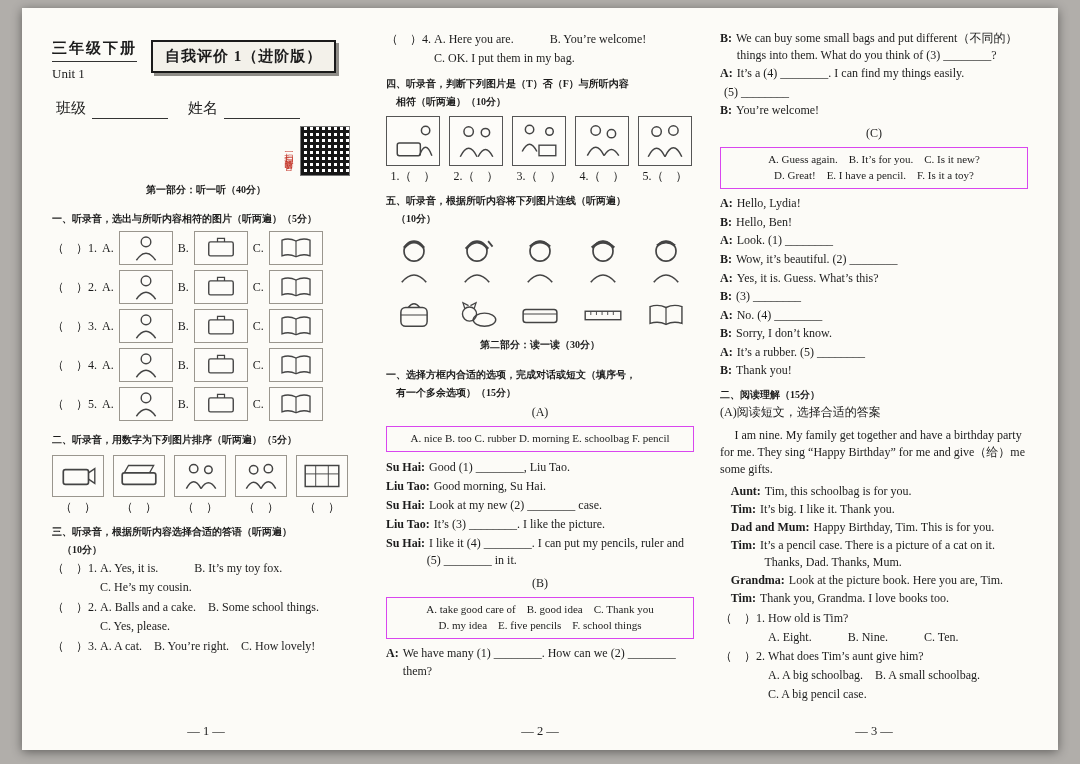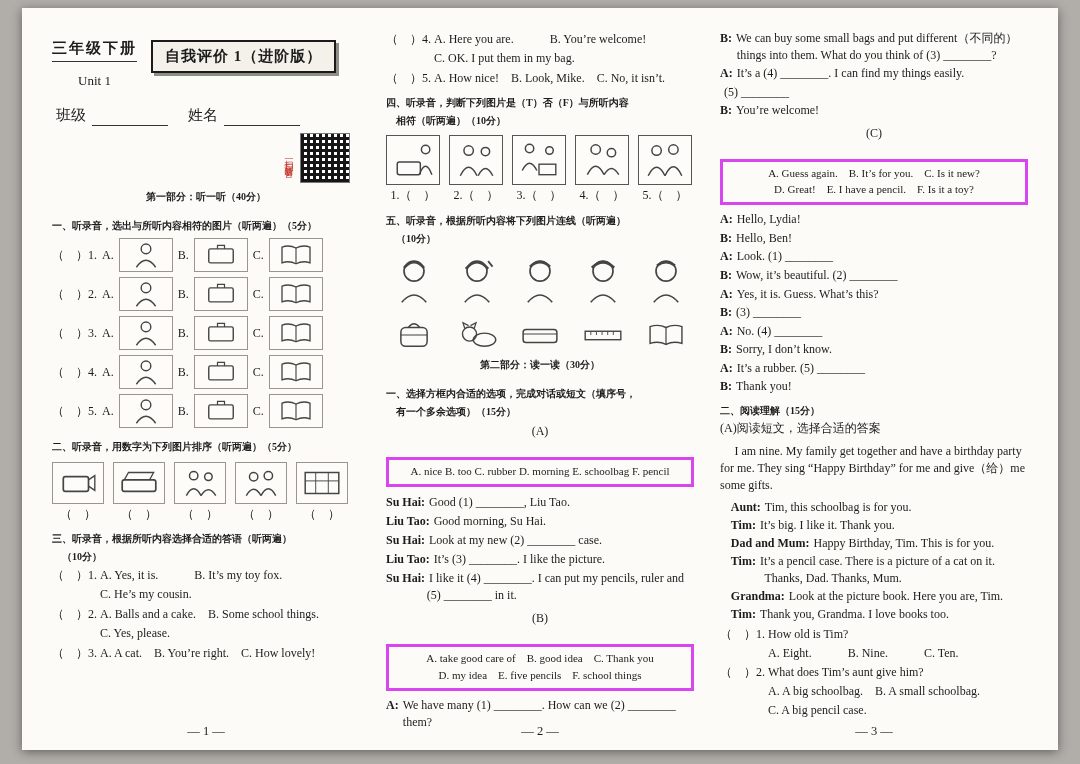--- a/index.html
+++ b/index.html
@@ -18,21 +18,21 @@
     display:flex; gap:26px;
     padding:20px 30px 26px;
     overflow:hidden;
   }
   .col { width:308px; flex:none; font-size:12px; line-height:1.42; display:flex; flex-direction:column; }
 
   
   .p1-header { display:flex; gap:14px; align-items:flex-start; margin:2px 0 12px; }
   .grade-block { margin-top:8px; }
   .grade { font-size:15px; font-weight:bold; letter-spacing:2px; border-bottom:1.5px solid #333; padding-bottom:2px; }
-  .unit { text-align:center; font-size:13px; margin-top:10px; }
+  .unit { text-align:left; font-size:13px; margin-top:3px; }
   .title-box {
     margin-top:10px; background:#f3f1ea;
     border:2.5px solid #1a1a1a; box-shadow:3px 3px 0 #8f8d88;
     padding:4px 12px; font-weight:bold; font-size:15px; letter-spacing:1px; white-space:nowrap;
   }
   .cn-row { margin:2px 0 0 4px; font-size:15px; }
   .blank { display:inline-block; width:76px; border-bottom:1px solid #333; height:13px; margin:0 20px 0 6px; vertical-align:bottom; }
   .qr-row { display:flex; justify-content:flex-end; align-items:center; margin:4px 10px 0 0; height:56px; }
   .qr-caption { writing-mode:vertical-rl; font-size:9px; color:#c23226; margin-right:5px; letter-spacing:1px; }
   .qr {
@@ -59,21 +59,21 @@
 
   .line { margin:2.5px 0; }
   .q-line { margin:2px 0; }
 
   .kids-row { display:flex; justify-content:space-between; padding:0 8px; margin:8px 0 2px; }
   .kid { width:40px; height:52px; }
   .objs-row { display:flex; justify-content:space-between; align-items:center; padding:0 4px; margin:12px 0 4px; }
   .obj { width:48px; height:30px; }
 
   .center-label { text-align:center; margin:4px 0 2px; }
-  .word-box { border:3px solid #d946ef; padding:3px 5px; margin:15px 0 5px; text-align:center; font-size:11px; }
+  .word-box { border:1px solid #d946ef; padding:3px 5px; margin:3px 0 5px; text-align:center; font-size:11px; }
   .word-box .wline { margin:1px 0; }
 
   .dlg  { padding-left:3.4em; text-indent:-3.4em; margin:2px 0; }
   .dlg2 { padding-left:1.4em; text-indent:-1.4em; margin:1.5px 0; }
   .spk { margin-right:4px; }
   .passage { text-indent:1.2em; margin:3px 0 4px; }
   .rdlg { padding-left:2.8em; text-indent:-2.8em; margin:1px 0 1px 0.9em; }
 
   .footer { position:absolute; bottom:11px; width:120px; text-align:center; font-size:12.5px; transform:translateX(-50%); }
   #footer-1 { left:184px; } #footer-2 { left:518px; } #footer-3 { left:852px; }
@@ -295,21 +295,20 @@
         <div class="line">　　　　C. Yes, please.</div>
         <div class="line">（　）3. A. A cat.　B. You’re right.　C. How lovely!</div>
       </div>
   </section>
 
   <section class="col">
     <div>
 
     <div class="line">（　）4. A. Here you are.　　　B. You’re welcome!</div>
         <div class="line">　　　　C. OK. I put them in my bag.</div>
-        <div class="line">（　）5. A. How nice!　B. Look, Mike.　C. No, it isn’t.</div>
       </div>
 
     <div class="sec-title">四、听录音，判断下列图片是（T）否（F）与所听内容</div>
     <div class="sec-title cont">相符（听两遍）（10分）</div>
     <div class="strip">
       <span class="strip-cell">
         <span class="pic4">
             <svg class="sk" viewBox="0 0 40 40">
               <rect x="5" y="22" width="22" height="12" rx="2" fill="none" stroke="#444" stroke-width="1.4"></rect>
               <circle cx="32" cy="10" r="4" fill="none" stroke="#444" stroke-width="1.4"></circle>

